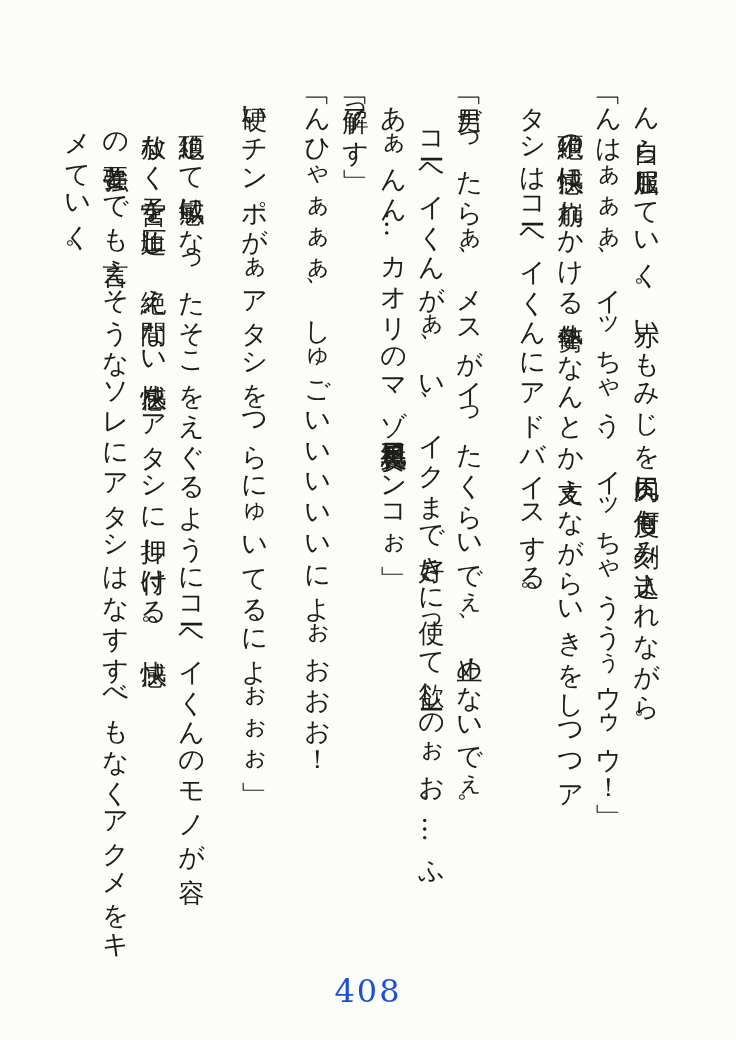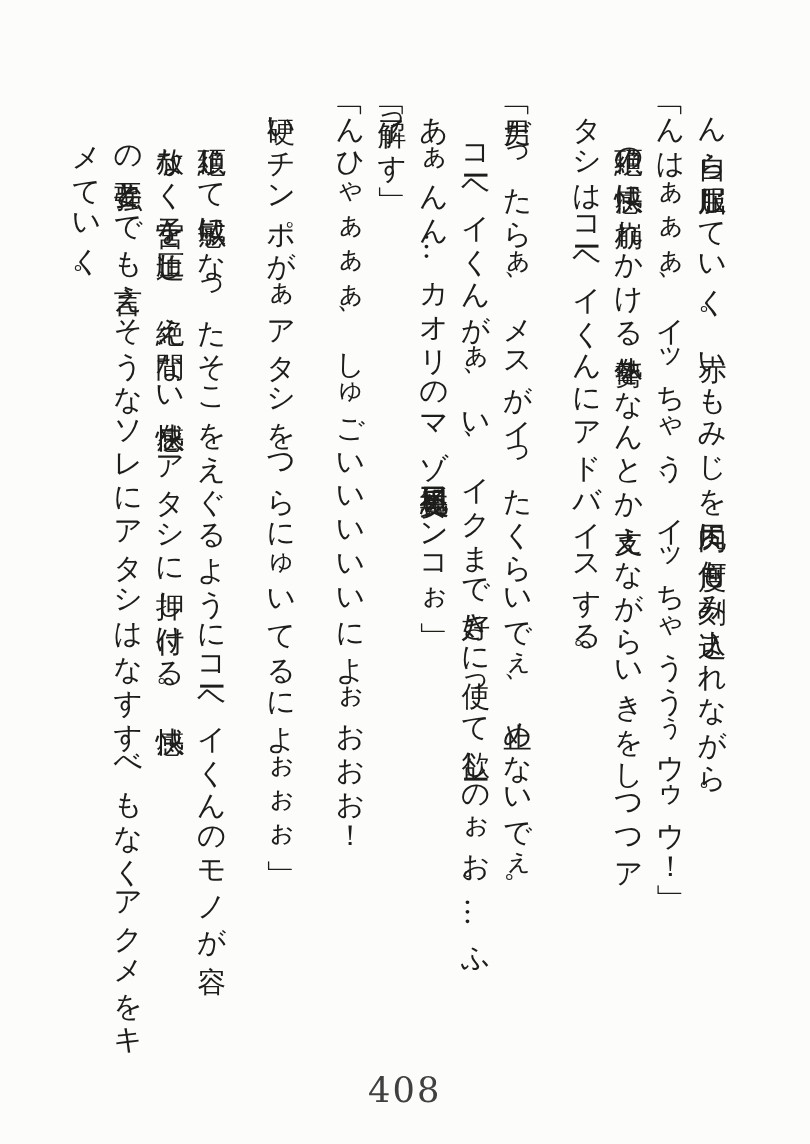--- a/index.html
+++ b/index.html
@@ -43,21 +43,21 @@
   }
   .page-number {
     position: absolute;
     left: 0;
     bottom: 30px;
     width: 100%;
     text-align: center;
     font-family: "DejaVu Serif", "Liberation Serif", serif;
     font-size: 32px;
     letter-spacing: 2px;
-    color: #404040;
+    color: #1d4ed8;
   }
 </style>
 </head>
 <body>
 
 <main class="page">
   <div class="text-block" id="text-block">
       <p class="line">ん自ら屈服していく。赤いもみじを尻肉に何度も刻み込まれながら。</p>
       <p class="line">「んはぁぁぁ、イッちゃう、イッちゃううぅウゥウ！」</p>
       <p class="line">　絶頂の快感に崩れかける体勢をなんとか支えながらいきをしつつア</p>

